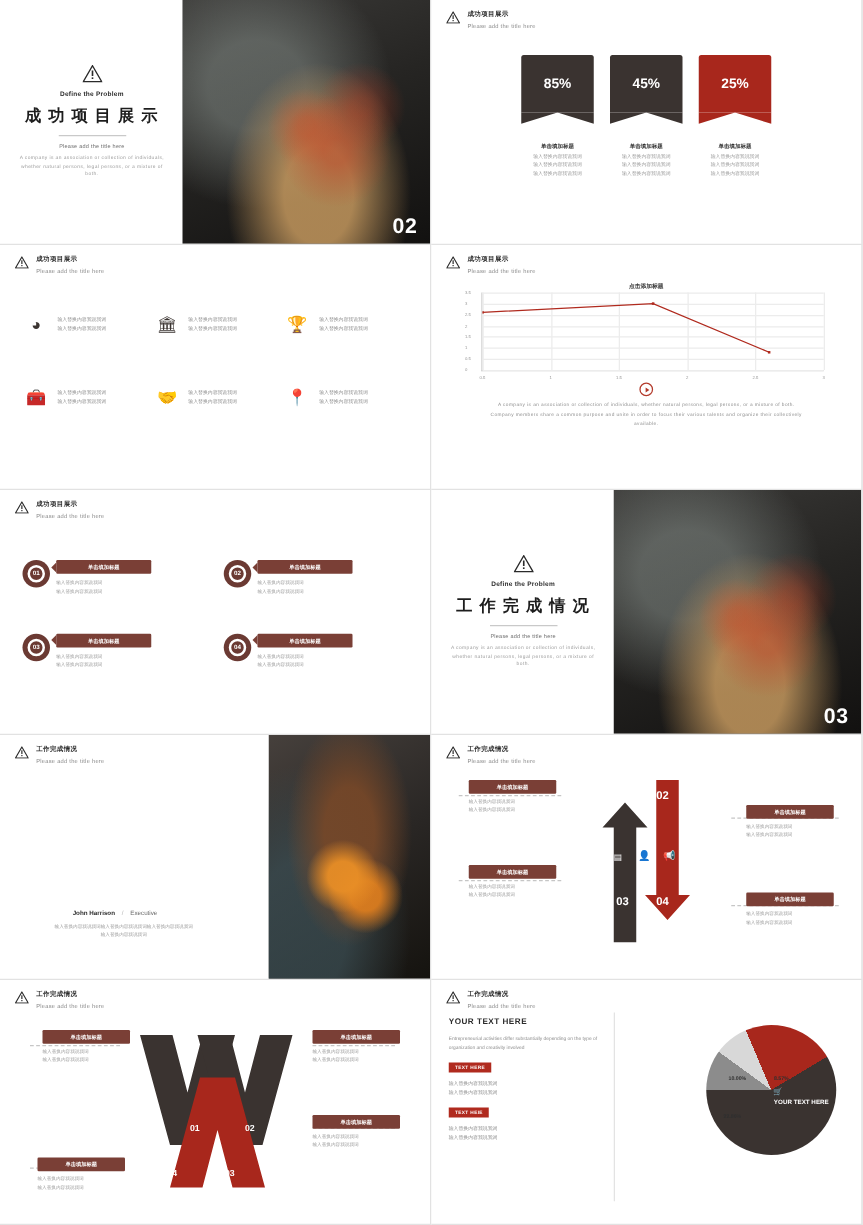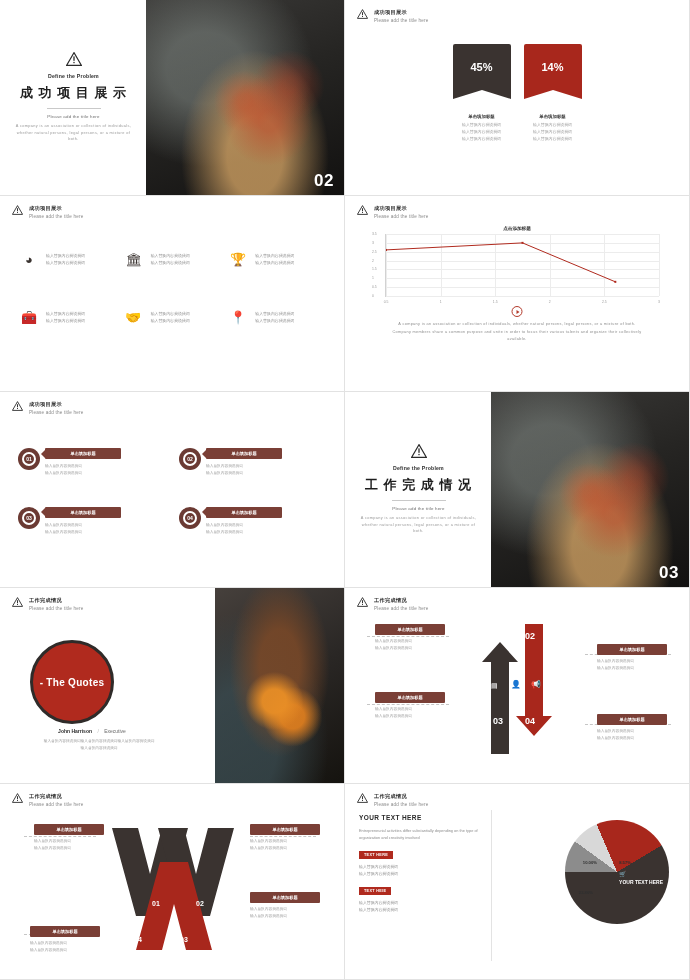--- a/index.html
+++ b/index.html
@@ -239,34 +239,46 @@
           </svg>
       </span>
       <div class="hdr-txt">
         <div class="hdr-title">成功项目展示</div>
         <div class="hdr-sub">Please add the title here</div>
       </div>
     </div>
 
     <div class="banners">
       <div class="ban">
-        <div class="ban-flag" style="background:#3a3330;align-items:center;">
-          <span class="pct">45%</span>
+        <div class="ban-flag" style="background:#3a3330;">
+          <span class="pct">85%</span>
           <span style="position:absolute;left:0;bottom:-9px;width:0;height:0;border-left:29px solid #3a3330;border-right:29px solid #3a3330;border-bottom:9px solid transparent;"></span>
         </div>
         <div class="ban-txt">
           <div class="ban-t1">单击填加标题</div>
           <div class="ban-t2" style="white-space:pre-line;">输入替换内容我说我词
 输入替换内容我说我词
 输入替换内容我说我词</div>
         </div>
       </div>
       <div class="ban">
+        <div class="ban-flag" style="background:#3a3330;align-items:center;">
+          <span class="pct">45%</span>
+          <span style="position:absolute;left:0;bottom:-9px;width:0;height:0;border-left:29px solid #3a3330;border-right:29px solid #3a3330;border-bottom:9px solid transparent;"></span>
+        </div>
+        <div class="ban-txt">
+          <div class="ban-t1">单击填加标题</div>
+          <div class="ban-t2" style="white-space:pre-line;">输入替换内容我说我词
+输入替换内容我说我词
+输入替换内容我说我词</div>
+        </div>
+      </div>
+      <div class="ban">
         <div class="ban-flag" style="background:#a8271c;">
-          <span class="pct">14%</span>
+          <span class="pct">25%</span>
           <span style="position:absolute;left:0;bottom:-9px;width:0;height:0;border-left:29px solid #a8271c;border-right:29px solid #a8271c;border-bottom:9px solid transparent;"></span>
         </div>
         <div class="ban-txt">
           <div class="ban-t1">单击填加标题</div>
           <div class="ban-t2" style="white-space:pre-line;">输入替换内容我说我词
 输入替换内容我说我词
 输入替换内容我说我词</div>
         </div>
       </div>
     </div>
@@ -465,21 +477,20 @@
             <rect x="7.3" y="4.4" width="1.4" height="4.4" fill="#2b2b2b"></rect>
             <rect x="7.3" y="9.9" width="1.4" height="1.4" fill="#2b2b2b"></rect>
           </svg>
       </span>
       <div class="hdr-txt">
         <div class="hdr-title">工作完成情况</div>
         <div class="hdr-sub">Please add the title here</div>
       </div>
     </div>
 
-    <div class="quote-circle">- The Quotes</div>
     <div class="quote-name">
       <span>John  Harrison</span>
       <span class="slash">/</span>
       <span class="role">Executive</span>
     </div>
     <div class="quote-sub" style="white-space:pre-line;">输入替换内容我说我词输入替换内容我说我词输入替换内容我说我词
 输入替换内容我说我词</div>
     <div class="photo2"></div>
   </div>
 

